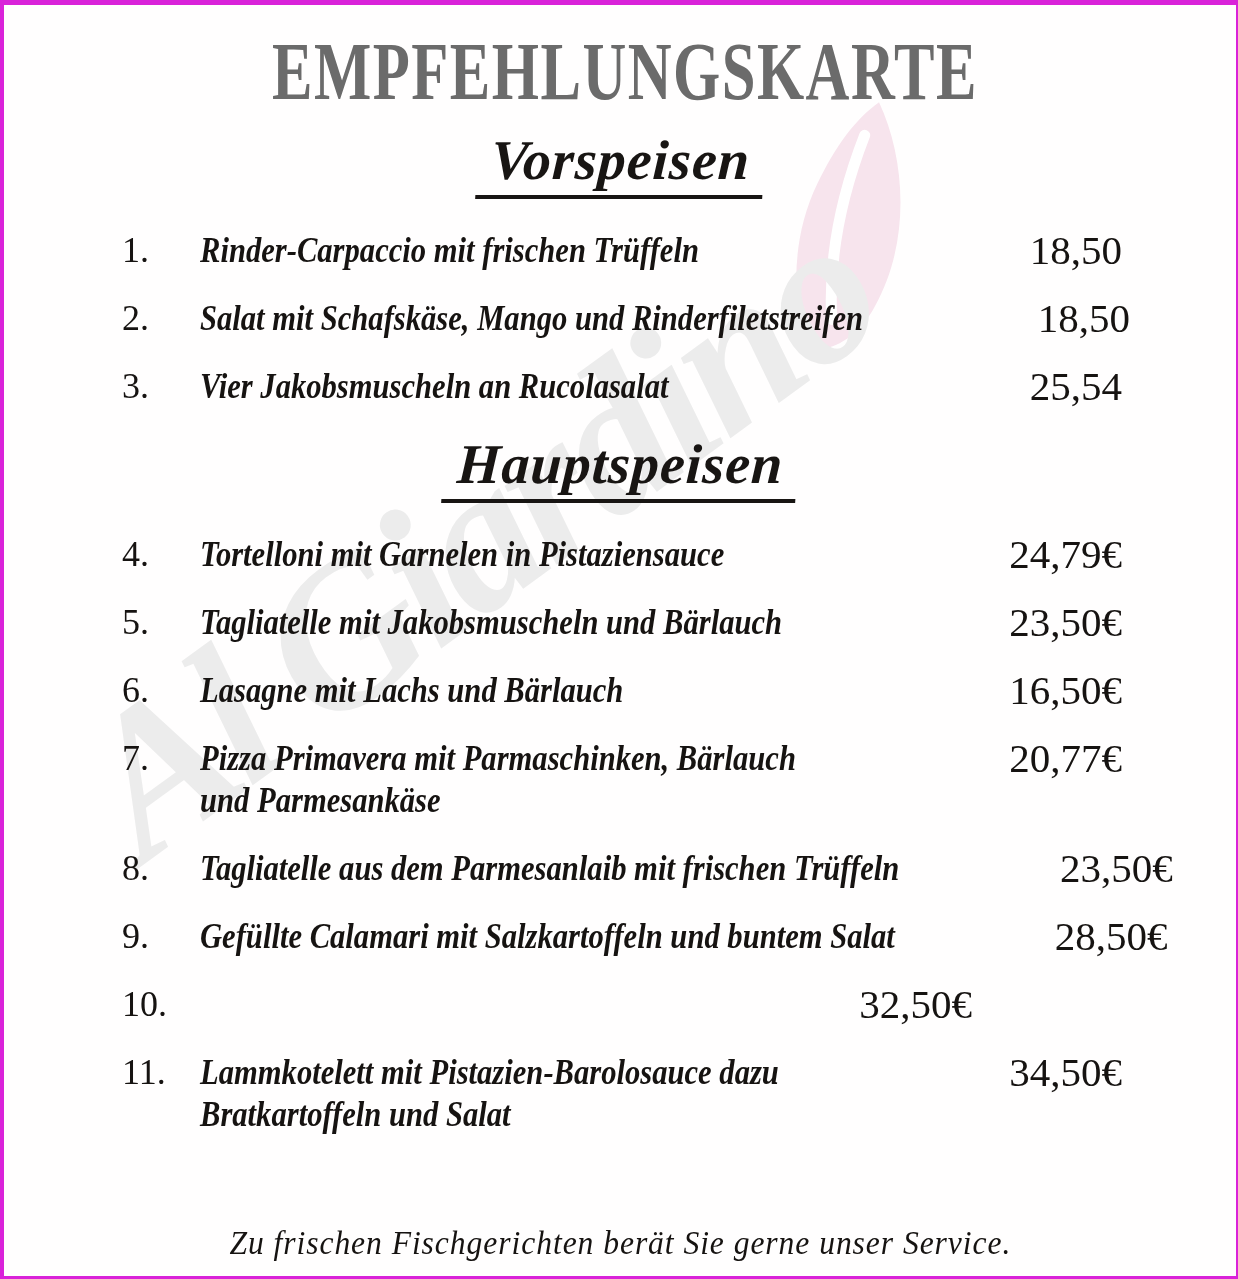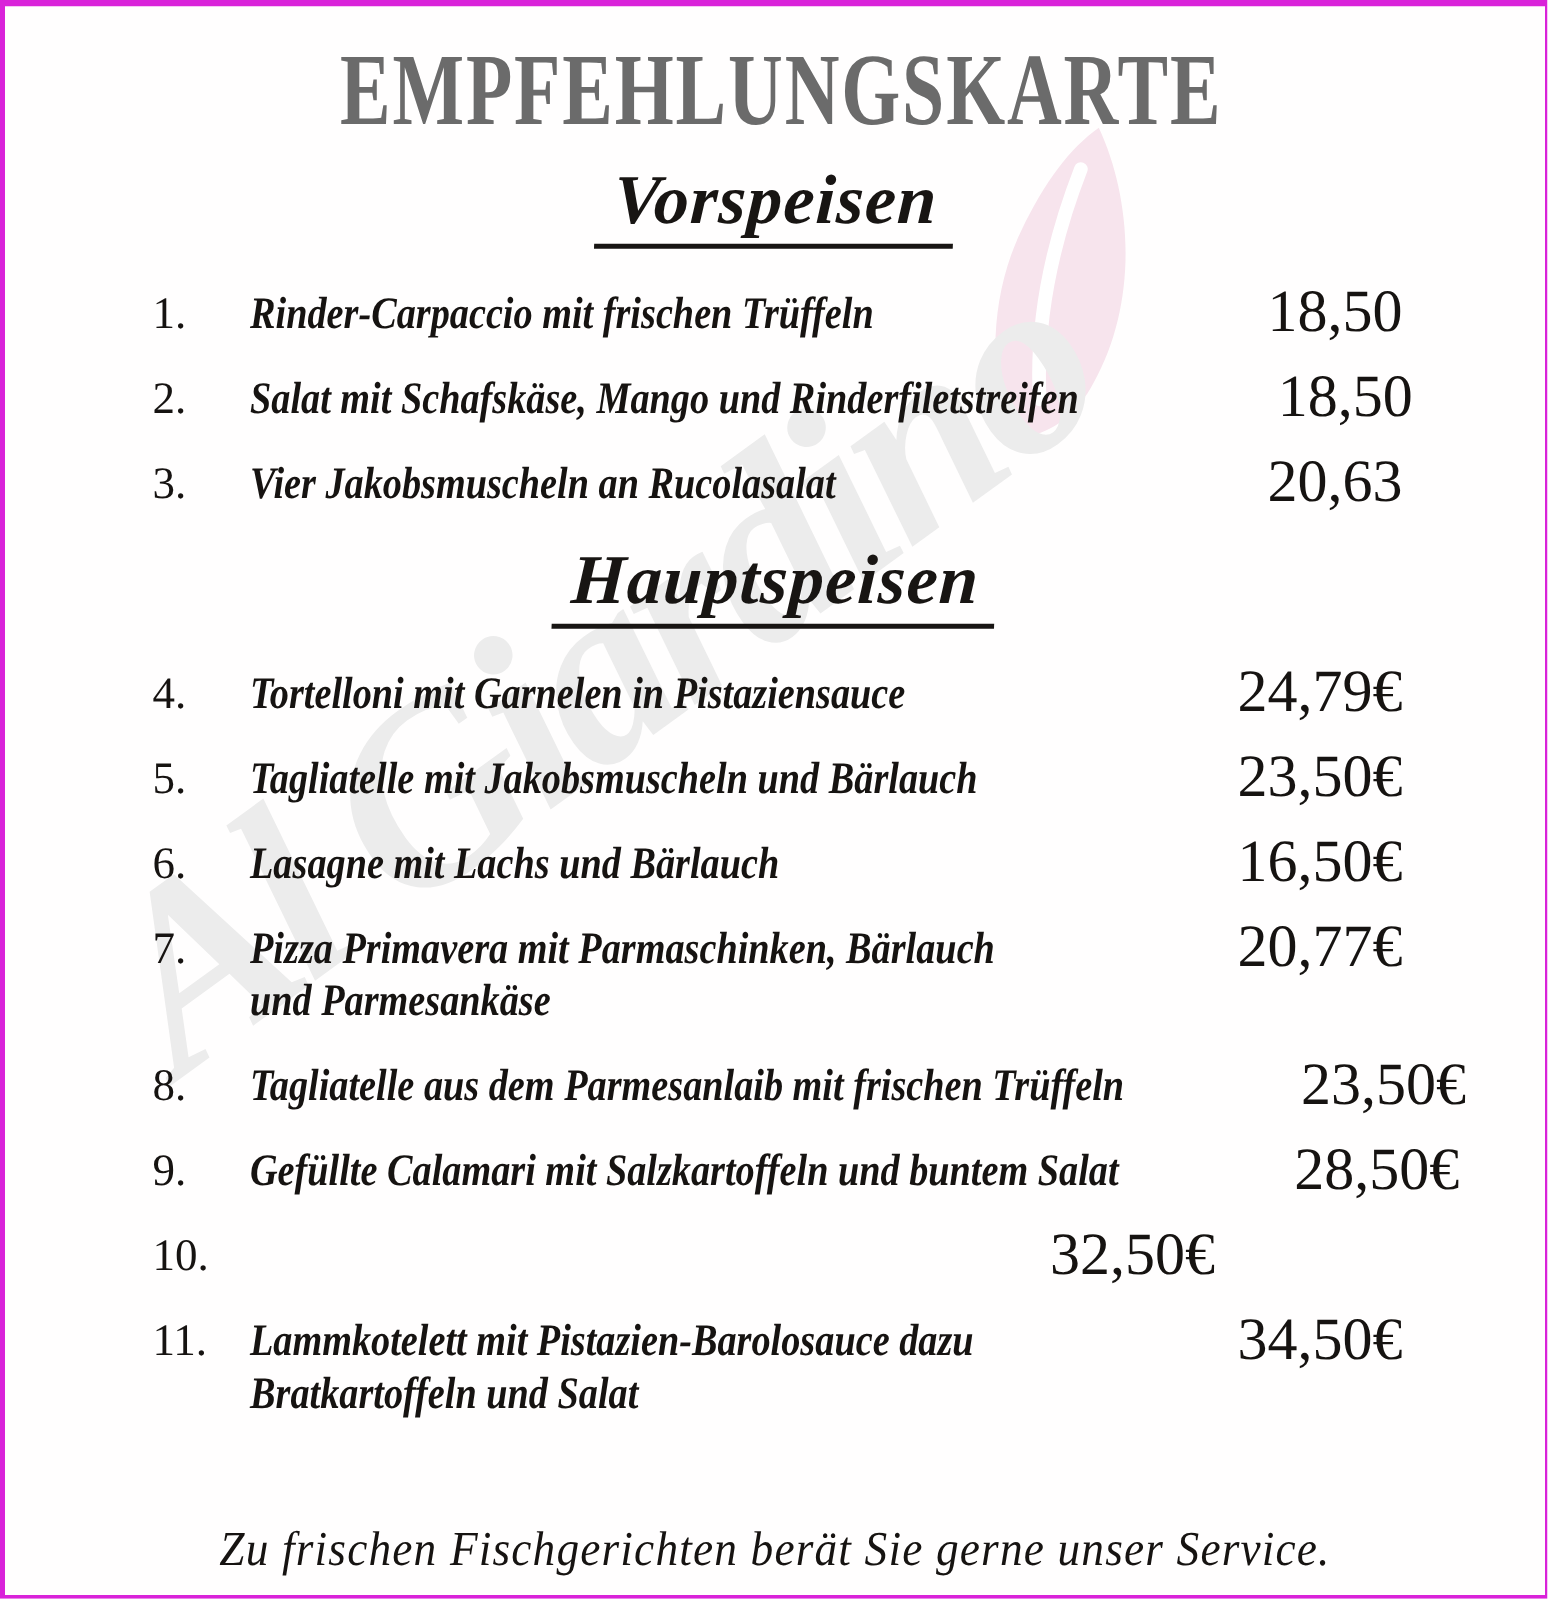--- a/index.html
+++ b/index.html
@@ -77,31 +77,31 @@
   .name { color:#161311; }
   .nline {
     display:block;
     font-size:36px; line-height:42px;
     font-weight:bold; font-style:italic;
     white-space:nowrap;
     transform:scaleX(0.85);
     transform-origin:0 50%;
   }
   .price {
-    font-size:48px; line-height:42px;
+    font-size:41px; line-height:42px;
     text-align:right;
     color:#161311;
     white-space:nowrap;
   }
 
   .footer {
     margin-top:auto;
     margin-bottom:12px;
     text-align:center;
-    font-size:39px; line-height:1.2;
+    font-size:34px; line-height:1.2;
     font-style:italic;
     color:#161311;
   }
   .footer .squeeze {
     display:inline-block;
     transform:scaleX(0.93);
     transform-origin:50% 50%;
     letter-spacing:1px;
     white-space:nowrap;
   }
@@ -138,21 +138,21 @@
               <div class="name">
                 <span class="nline">Salat mit Schafskäse, Mango und Rinderfiletstreifen</span>
               </div>
               <div class="price">18,50</div>
             </div>
             <div class="row">
               <div class="num">3.</div>
               <div class="name">
                 <span class="nline">Vier Jakobsmuscheln an Rucolasalat</span>
               </div>
-              <div class="price">20,63</div>
+              <div class="price">25,54</div>
             </div>
           </div>
         </section>
         <section>
           <div class="heading-wrap"><h2 class="script-heading">Hauptspeisen</h2></div>
           <div class="items">
             <div class="row">
               <div class="num">4.</div>
               <div class="name">
                 <span class="nline">Tortelloni mit Garnelen in Pistaziensauce</span>

